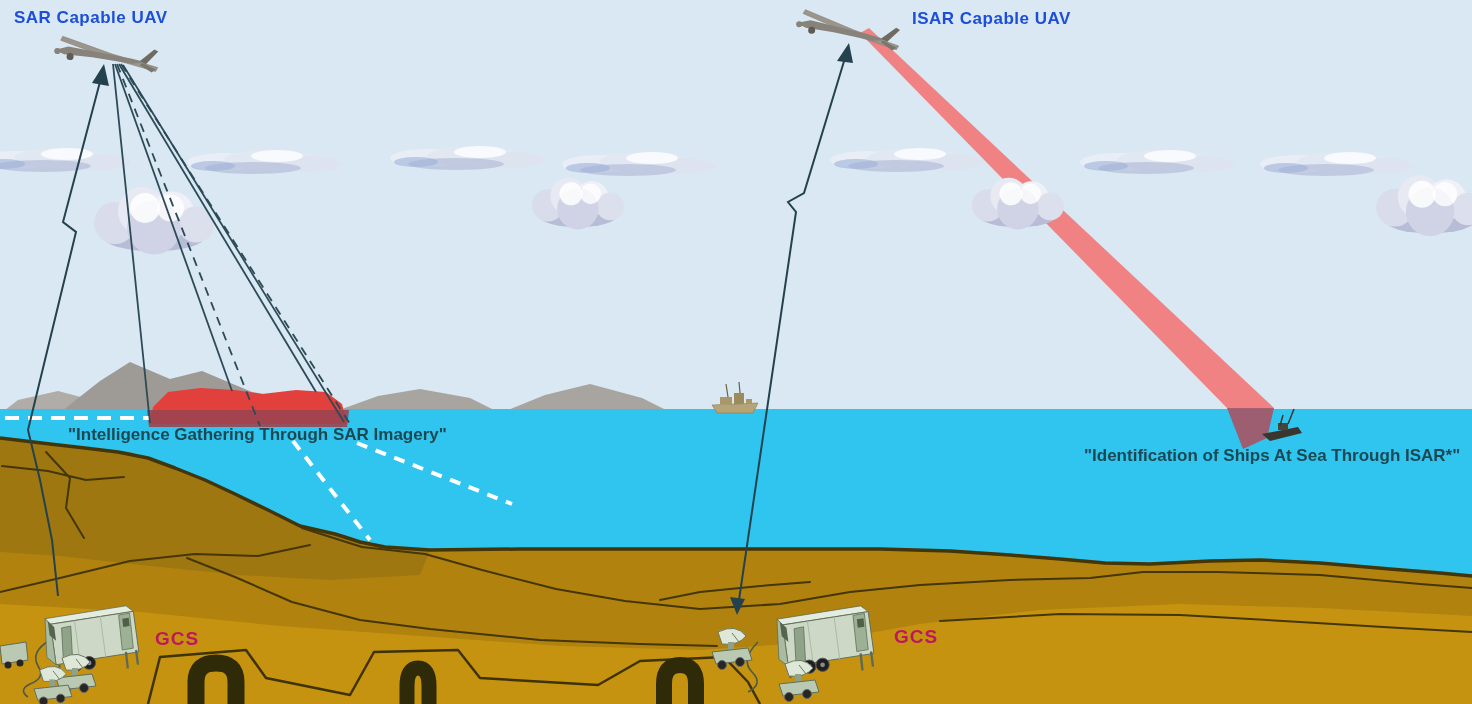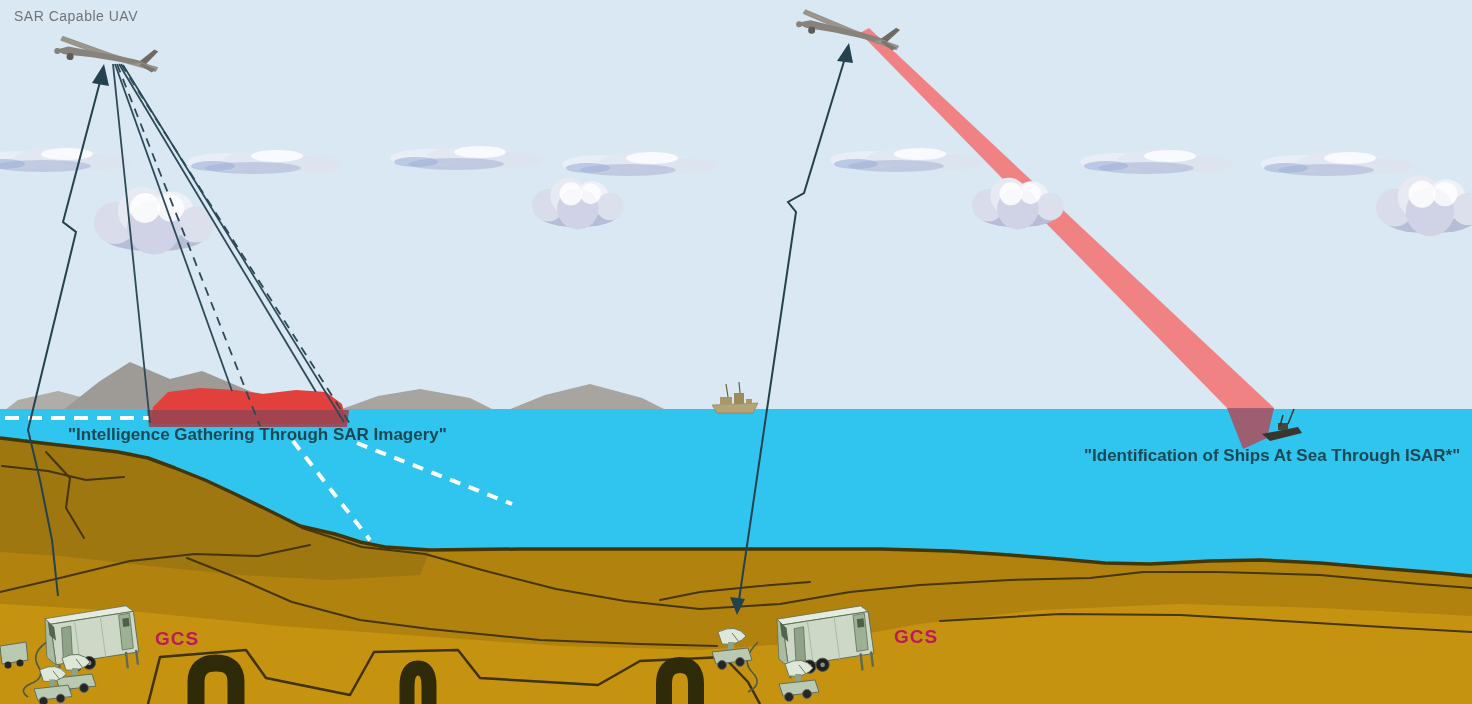--- a/index.html
+++ b/index.html
@@ -2,21 +2,21 @@
 <html><head>
 <meta charset="utf-8">
 <style>
   html,body{margin:0;padding:0;background:#d9e8f2;}
   #stage{
     position:relative;width:1472px;height:704px;overflow:hidden;
     font-family:"Liberation Sans", sans-serif;
   }
   #scene{position:absolute;left:0;top:0;width:100%;height:100%;}
   .lbl{position:absolute;white-space:nowrap;pointer-events:none;}
-  .uav-label{font-size:14px;font-weight:400;color:#737373;letter-spacing:.5px;}
+  .uav-label{font-size:17px;font-weight:700;color:#1d4ed8;letter-spacing:.5px;}
   .caption{font-size:17px;font-weight:700;color:#1c4854;}
   .gcs-label{font-size:19px;font-weight:700;color:#be185d;letter-spacing:1px;}
 </style>
 </head>
 <body>
 
 <div id="stage">
 
 <svg id="scene" viewBox="0 0 1472 704">
   <defs>
@@ -212,18 +212,19 @@
 
   <g transform="translate(55,30) rotate(2)">
         <use href="#uav"></use>
       </g>
   <g transform="translate(798,3) rotate(5)">
         <use href="#uav"></use>
       </g>
 </svg>
 
 <div class="lbl uav-label" style="left:14px;top:8px;">SAR Capable UAV</div>
+<div class="lbl uav-label" style="left:912px;top:9px;">ISAR Capable UAV</div>
 <div class="lbl caption" style="left:68px;top:425px;">"Intelligence Gathering Through SAR Imagery"</div>
 <div class="lbl caption" style="left:1084px;top:446px;">"Identification of Ships At Sea Through ISAR*"</div>
 <div class="lbl gcs-label" style="left:155px;top:628px;">GCS</div>
 <div class="lbl gcs-label" style="left:894px;top:626px;">GCS</div>
 
 </div>
 
 </body></html>

